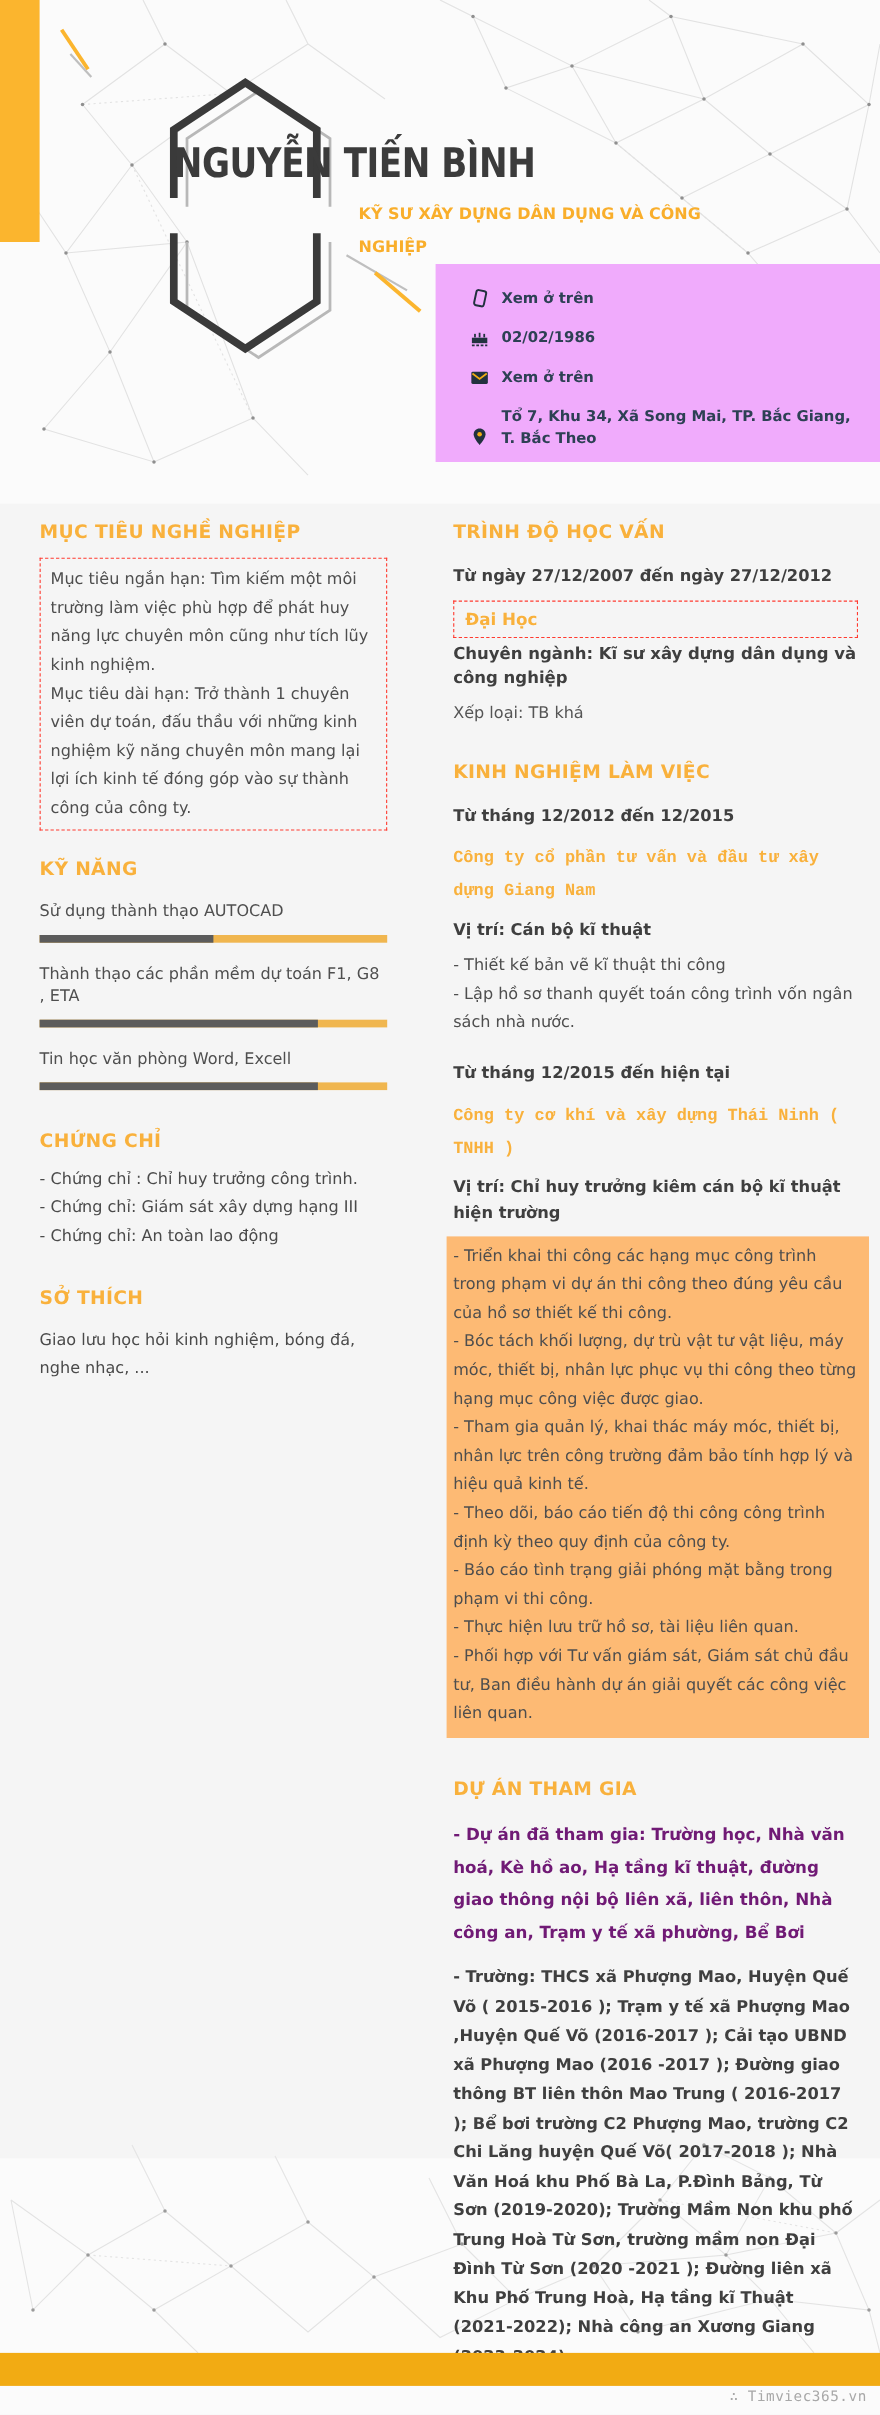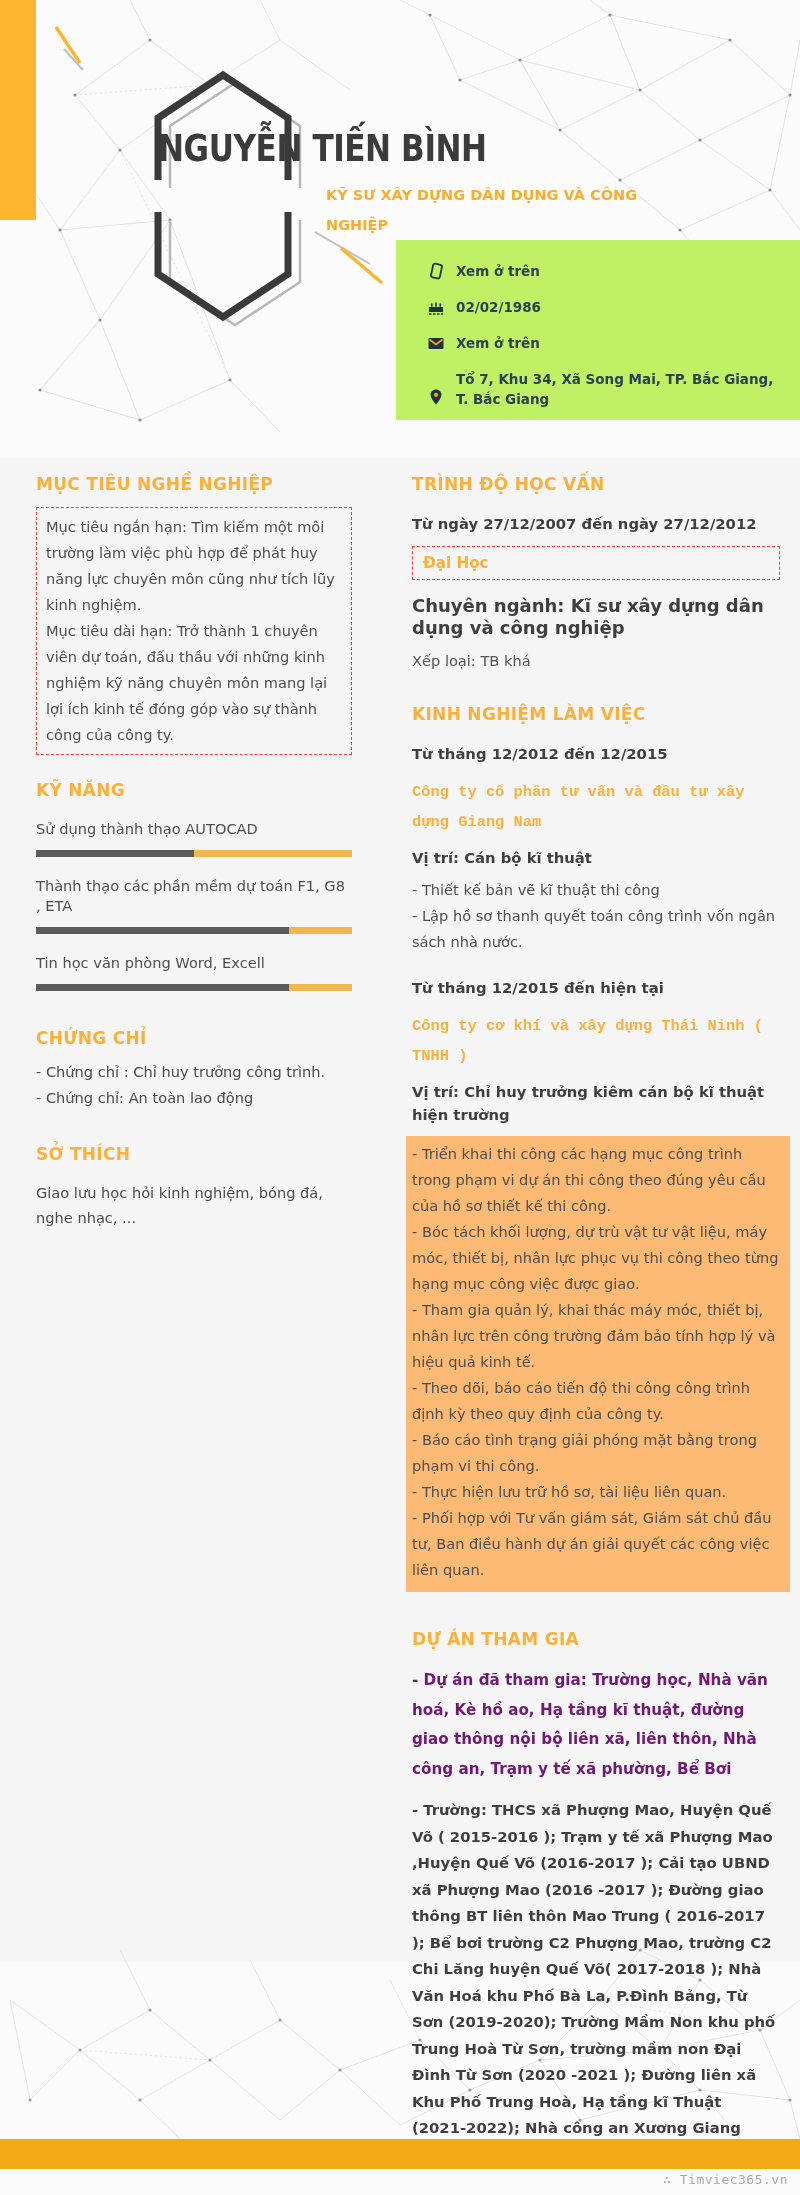--- a/index.html
+++ b/index.html
@@ -6,40 +6,40 @@
   #page{position:relative;width:800px;height:2195px;background:#F5F5F5;overflow:hidden;
         font-family:"DejaVu Sans","Liberation Sans",sans-serif;color:#4E4E4E;}
   .abs{position:absolute;}
   .header-bg{top:0;left:0;width:800px;height:458px;background:#FBFBFB;}
   .footer-bg{top:1962px;left:0;width:800px;height:177px;background:#FBFBFB;}
   .bottom-strip{top:2169px;left:0;width:800px;height:26px;background:#FBFBFB;}
   .left-bar{left:0;top:0;width:36px;height:220px;background:#FBB52E;}
   .name{left:158px;top:126px;margin:0;font-size:37px;line-height:46px;font-weight:bold;color:#3B3B3B;
         white-space:nowrap;transform:scaleX(.84);transform-origin:left top;letter-spacing:-.5px;}
   .subtitle{left:326px;top:180px;width:332px;font-size:14.5px;font-weight:bold;color:#F9AE2B;line-height:30px;}
-  .contact-box{left:396px;top:240px;width:404px;height:180px;background:#bef264;
+  .contact-box{left:396px;top:240px;width:404px;height:180px;background:#f0abfc;
                box-sizing:border-box;padding:21px 14px 0 31px;color:#2D4054;}
   .c-row{display:flex;gap:11px;align-items:center;margin-bottom:16px;font-size:13.5px;font-weight:bold;line-height:20px;}
   .c-row.addr{align-items:flex-end;margin-bottom:0;}
   .c-row.addr .ic{margin-bottom:3px;}
   .c-row .ic{flex:0 0 18px;}
   .col{line-height:1;}
   .col-left{left:36px;top:460px;width:316px;}
   .col-right{left:412px;top:460px;width:368px;}
   h2.sec{margin:0;font-size:17px;line-height:20px;font-weight:bold;color:#F9B13C;letter-spacing:.3px;}
   .dashed{border:1px dashed #FF3B30;}
   .obj-box{margin-top:13px;padding:6px 9px;font-size:14.6px;line-height:26px;color:#4E4E4E;}
   .skill-label{margin:19px 0 11px;font-size:14.6px;color:#4F4F4F;line-height:20px;}
   .skill-bar{height:7px;background:#F0B64F;}
   .skill-fill{height:100%;background:#5C5C5C;}
   .cert-line{font-size:14.6px;color:#4A4A4A;line-height:26px;margin-top:11px;}
   .hobby{margin-top:16px;font-size:14.6px;color:#4A4A4A;line-height:25px;}
   .period{margin-top:20px;font-size:14.8px;font-weight:bold;color:#3F3F3F;line-height:20px;}
   .deg-box{margin-top:12px;padding:6px 10px;font-size:15.2px;font-weight:bold;color:#F9B13C;line-height:20px;}
-  .major{margin-top:15px;font-size:18px;font-weight:bold;color:#3F3F3F;line-height:22px;}
+  .major{margin-top:3px;font-size:15px;font-weight:bold;color:#3F3F3F;line-height:22px;}
   .rank{margin-top:12px;font-size:14.6px;color:#555;line-height:20px;}
   .company{margin-top:13px;font-size:15.4px;font-weight:bold;color:#F9B13C;line-height:30px;font-family:Liberation Mono, monospace;}
   .position{margin-top:9px;font-size:14.8px;font-weight:bold;color:#3F3F3F;line-height:23px;}
   .duty{font-size:14.6px;color:#4E4E4E;line-height:26px;}
   .duties{margin-top:8px;}
   .white-box{background:#fdba74;margin:10px -10px 0 -6px;padding:5px 10px 9px 6px;}
   .proj-summary{margin-top:17px;font-size:15.2px;font-weight:bold;color:#701a75;line-height:29.5px;}
   .proj-detail{margin-top:13px;font-size:14.8px;font-weight:bold;color:#3F3F3F;line-height:26.5px;}
   .footer-bar{left:0;top:2139px;width:800px;height:30px;background:#F2AB13;}
   .watermark{right:12px;top:2172px;font-family:"DejaVu Sans Mono","Liberation Mono",monospace;
@@ -171,21 +171,21 @@
     </div>
     <div class="c-row addr">
       <span class="ic">
         <svg width="18" height="18" viewBox="0 0 18 18">
           <path d="M9 1.5 C5.8 1.5 3.6 3.9 3.6 6.8 C3.6 10.6 9 16.5 9 16.5 C9 16.5 14.4 10.6 14.4 6.8 C14.4 3.9 12.2 1.5 9 1.5 Z" fill="#22313F"></path>
           <circle cx="9" cy="6.8" r="2.1" fill="#F2AB13"></circle>
         </svg>
       </span>
       <span>
         <span style="display:block">Tổ 7, Khu 34, Xã Song Mai, TP. Bắc Giang,</span>
-        <span style="display:block">T. Bắc Giang</span>
+        <span style="display:block">T. Bắc Theo</span>
       </span>
     </div>
   </div>
 
   <div class="abs col col-left">
     <h2 class="sec" style="margin-top:14px">MỤC TIÊU NGHỀ NGHIỆP</h2>
     <div class="dashed obj-box">
       <div>Mục tiêu ngắn hạn: Tìm kiếm một môi trường làm việc phù hợp để phát huy năng lực chuyên môn cũng như tích lũy kinh nghiệm.</div>
       <div>Mục tiêu dài hạn: Trở thành 1 chuyên viên dự toán, đấu thầu với những kinh nghiệm kỹ năng chuyên môn mang lại lợi ích kinh tế đóng góp vào sự thành công của công ty.</div>
     </div>
@@ -206,20 +206,21 @@
     <div>
       <div class="skill-label">Tin học văn phòng Word, Excell</div>
       <div class="skill-bar">
         <div class="skill-fill" style="width: 80%;"></div>
       </div>
     </div>
 
     <h2 class="sec" style="margin-top:37px">CHỨNG CHỈ</h2>
     <div style="margin-top:0">
       <div class="cert-line">- Chứng chỉ : Chỉ huy trưởng công trình.</div>
+      <div class="cert-line" style="margin-top:0">- Chứng chỉ: Giám sát xây dựng hạng III</div>
       <div class="cert-line" style="margin-top:0">- Chứng chỉ: An toàn lao động</div>
     </div>
 
     <h2 class="sec" style="margin-top:33px">SỞ THÍCH</h2>
     <div class="hobby">Giao lưu học hỏi kinh nghiệm, bóng đá, nghe nhạc, ...</div>
   </div>
 
   <div class="abs col col-right">
     <h2 class="sec" style="margin-top:14px">TRÌNH ĐỘ HỌC VẤN</h2>
     <div class="period">Từ ngày 27/12/2007 đến ngày 27/12/2012</div>

